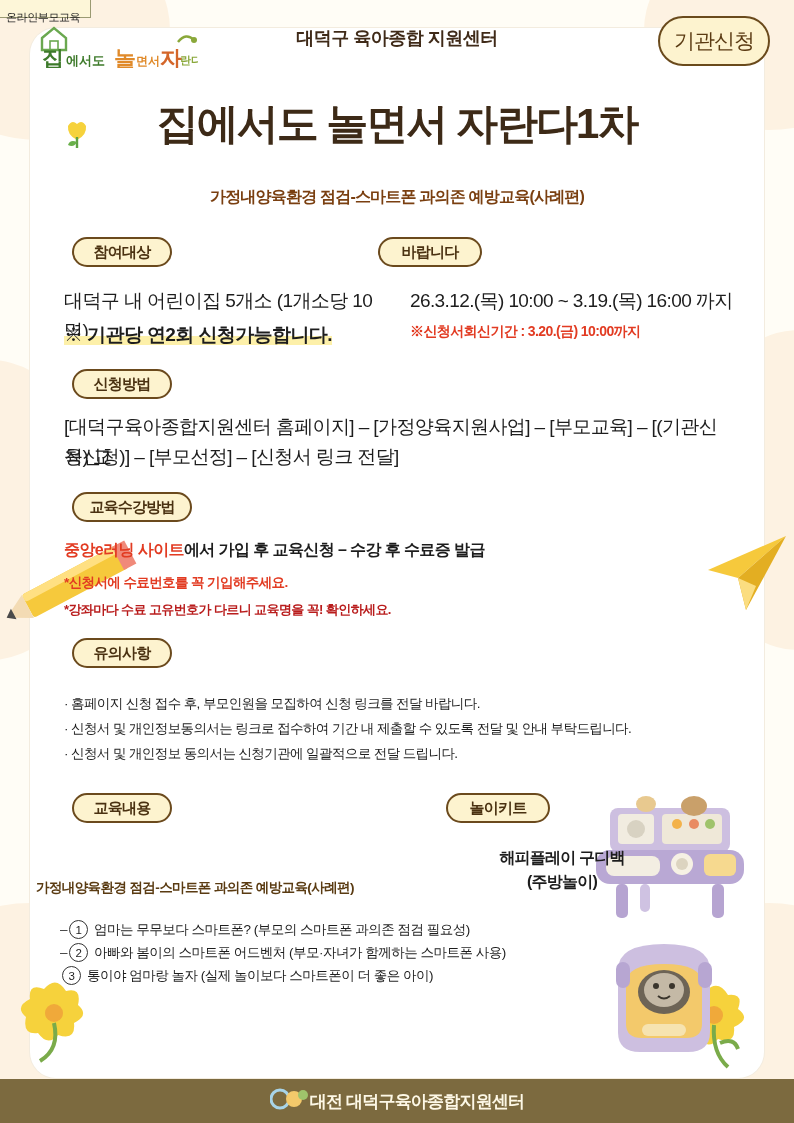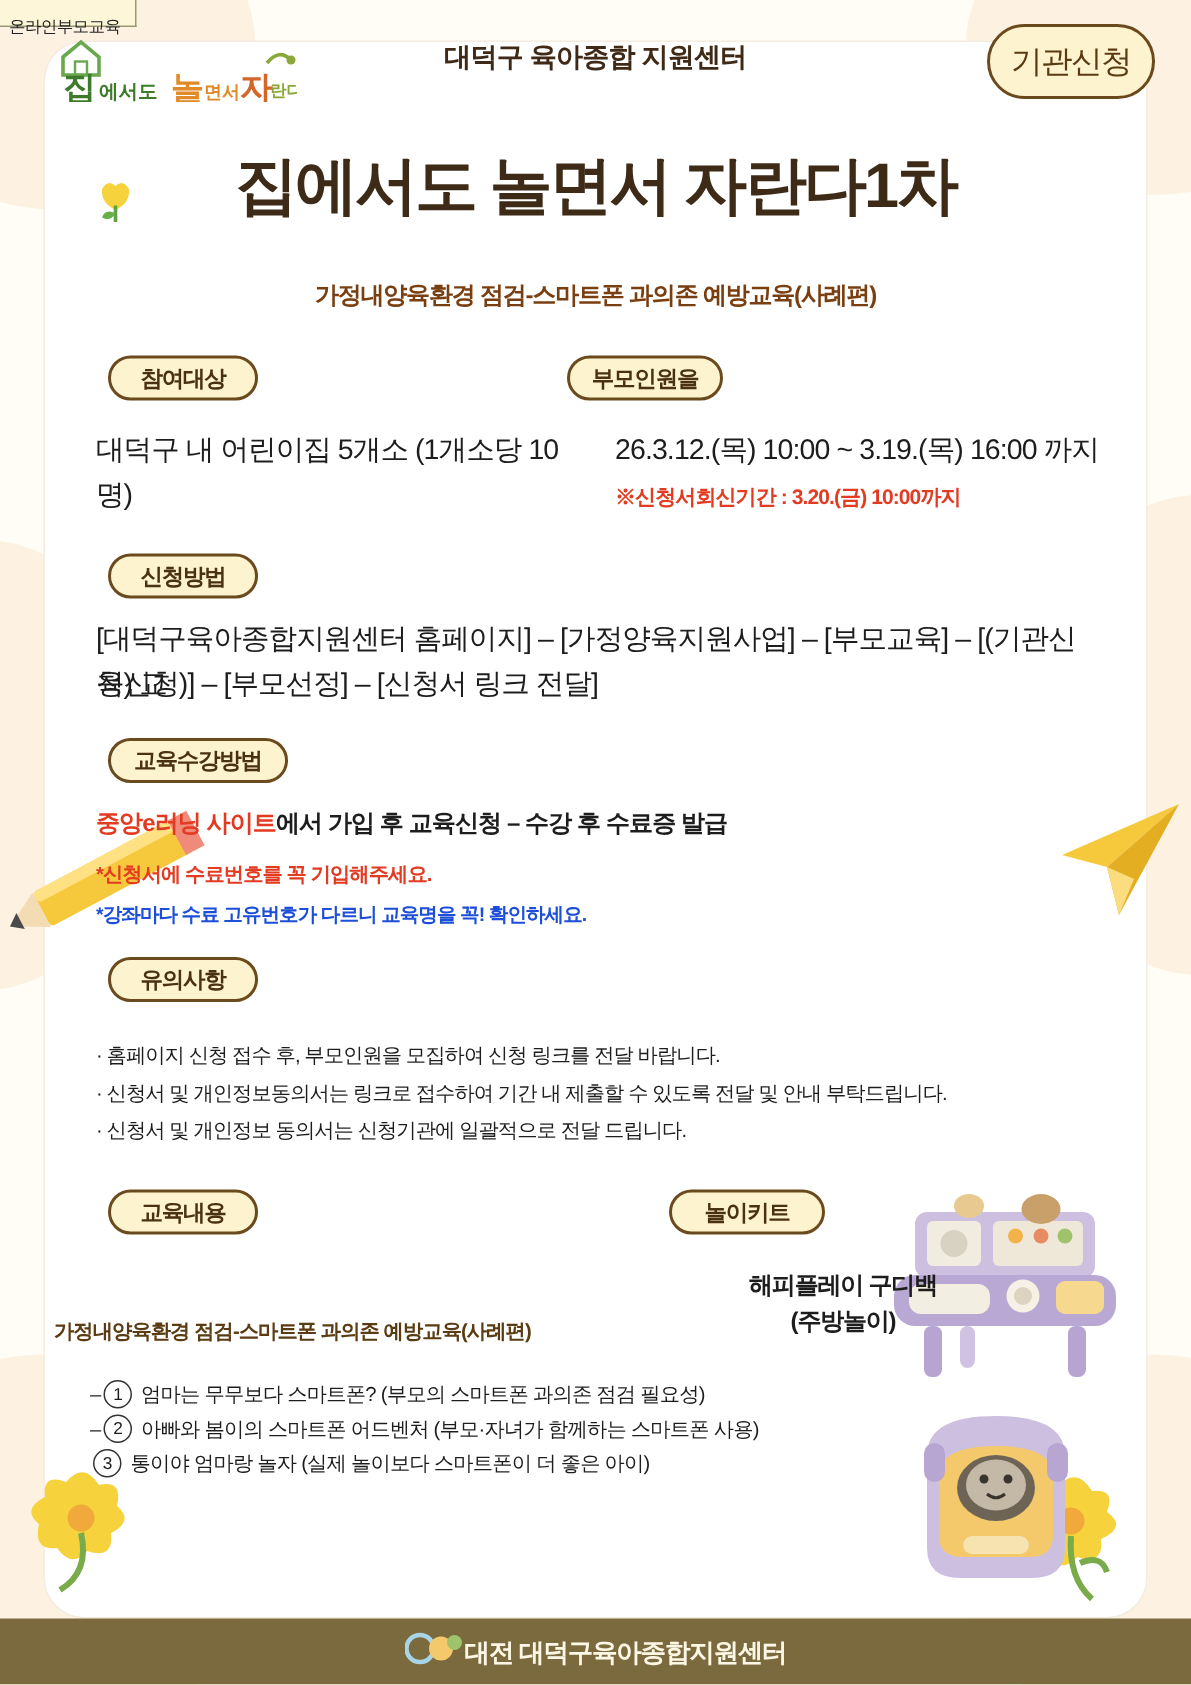--- a/index.html
+++ b/index.html
@@ -210,37 +210,40 @@
       <path d="M17 6 q5 -5 9 2 q1 9 -9 14 q-10 -5 -9 -14 q4 -7 9 -2 z" fill="#f6d23c"></path>
       <path d="M17 19 v11" stroke="#5fa244" stroke-width="2.4"></path>
       <path d="M17 24 q-7 -3 -9 3 q6 3 9 -3z" fill="#69b04b"></path>
     </svg>
   </div>
 
   <div class="main-title">집에서도 놀면서 자란다1차</div>
   <div class="subtitle">가정내양육환경 점검-스마트폰 과의존 예방교육(사례편)</div>
 
   <div class="pill" style="left:72px;top:237px;width:100px;">참여대상</div>
-  <div class="pill" style="left:378px;top:237px;width:104px;">부모인원을</div>
+  <div class="pill" style="left:378px;top:237px;width:104px;">바랍니다</div>
 
   <div class="body-txt" style="left:64px;top:286px;width:320px;">대덕구 내 어린이집 5개소 (1개소당 10명)</div>
+  <div class="body-txt" style="left:64px;top:320px;width:330px;">
+    <span class="hl"><span>※ </span><span class="b-strong">기관당 연2회 신청가능합니다.</span></span>
+  </div>
 
   <div class="body-txt" style="left:410px;top:286px;width:330px;">26.3.12.(목) 10:00 ~ 3.19.(목) 16:00 까지</div>
   <div class="body-txt red-b" style="left:410px;top:320px;width:330px;font-size:14px;">※신청서회신기간 : 3.20.(금) 10:00까지</div>
 
   <div class="pill" style="left:72px;top:369px;width:100px;">신청방법</div>
   <div class="body-txt" style="left:64px;top:412px;width:660px;">[대덕구육아종합지원센터 홈페이지] – [가정양육지원사업] – [부모교육] – [(기관신청) 교</div>
   <div class="body-txt" style="left:64px;top:442px;width:660px;">육신청)] – [부모선정] – [신청서 링크 전달]</div>
 
   <div class="pill" style="left:72px;top:492px;width:120px;">교육수강방법</div>
   <div class="body-txt" style="left:64px;top:537px;width:660px;font-size:16px;">
     <span class="red-b">중앙e러닝 사이트</span><span class="b-strong">에서 가입 후 교육신청 – 수강 후 수료증 발급</span>
   </div>
   <div class="body-txt red-b" style="left:64px;top:572px;width:660px;font-size:13.5px;">*신청서에 수료번호를 꼭 기입해주세요.</div>
-  <div class="body-txt" style="left:64px;top:600px;width:660px;font-size:13px;color:#1d4ed8;font-weight:bold;">*강좌마다 수료 고유번호가 다르니 교육명을 꼭! 확인하세요.</div>
+  <div class="body-txt" style="left:64px;top:600px;width:660px;font-size:13px;color:#b91c1c;font-weight:bold;">*강좌마다 수료 고유번호가 다르니 교육명을 꼭! 확인하세요.</div>
 
   <div class="pill" style="left:72px;top:638px;width:100px;">유의사항</div>
   <div class="body-txt" style="left:64px;top:693px;width:680px;font-size:13.5px;">· 홈페이지 신청 접수 후, 부모인원을 모집하여 신청 링크를 전달 바랍니다.</div>
   <div class="body-txt" style="left:64px;top:718px;width:700px;font-size:13.5px;">· 신청서 및 개인정보동의서는 링크로 접수하여 기간 내 제출할 수 있도록 전달 및 안내 부탁드립니다.</div>
   <div class="body-txt" style="left:64px;top:743px;width:680px;font-size:13.5px;">· 신청서 및 개인정보 동의서는 신청기관에 일괄적으로 전달 드립니다.</div>
 
   <div class="pill" style="left:72px;top:793px;width:100px;">교육내용</div>
   <div class="pill" style="left:446px;top:793px;width:104px;">놀이키트</div>
 
   <div class="body-txt b-strong" style="left:36px;top:877px;width:420px;font-size:13.5px;color:#5a3b12;">가정내양육환경 점검-스마트폰 과의존 예방교육(사례편)</div>

